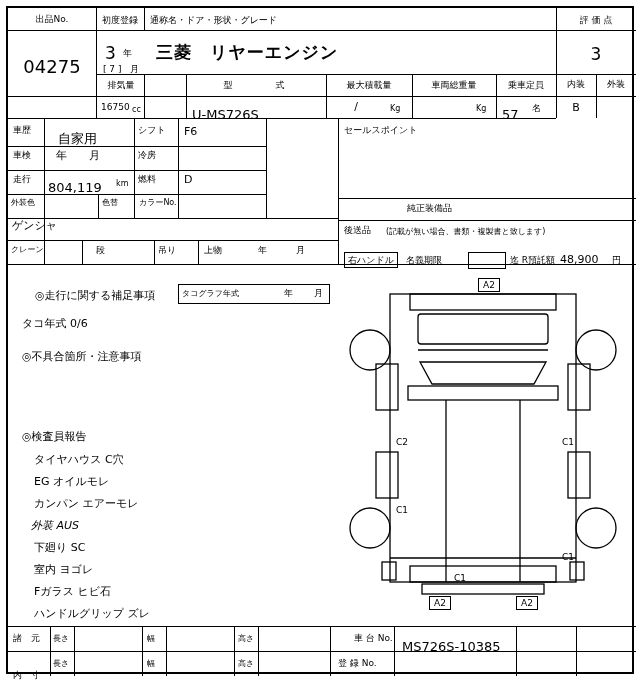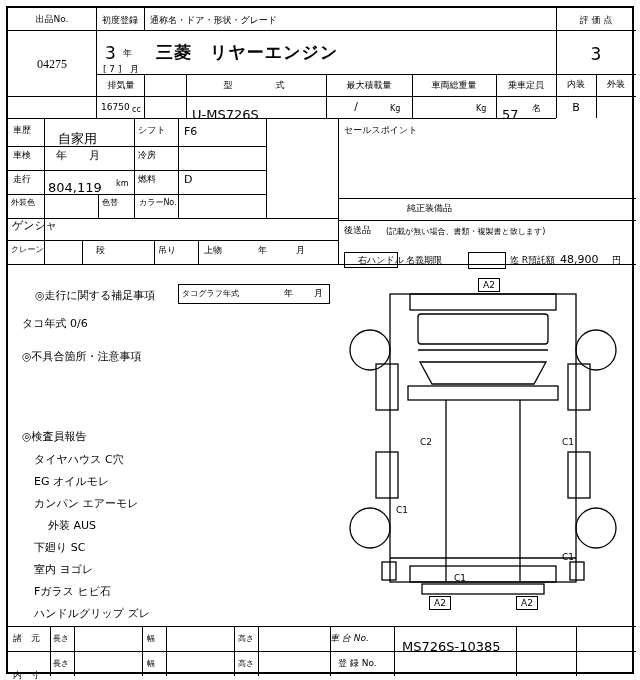--- a/index.html
+++ b/index.html
@@ -26,21 +26,21 @@
   .ln { position: absolute; background: #000; }
   .hl { height: 1px; }
   .vl { width: 1px; }
   .t { position: absolute; white-space: nowrap; line-height: 1; }
   .c { text-align: center; }
   .sm { font-size: 9px; }
   .xs { font-size: 8px; }
   .md { font-size: 11px; }
   .lg { font-size: 13px; margin-top: 8px; }
   .xl { font-size: 17px; }
-  .xxl { font-size: 12px; font-family: Liberation Serif, serif; }
+  .xxl { font-size: 18px; }
   .b { font-weight: bold; }
   svg { display: block; }
   .dgm { position: absolute; left: 330px; top: 258px; width: 290px; height: 340px; }
 </style>
 </head>
 <body>
 
 <div class="sheet">
 
   <div class="ln hl" style="left:0;top:22px;width:88px;"></div>
@@ -147,42 +147,42 @@
   <div class="t sm" style="left:288px;top:238px;">月</div>
 
   <div class="t sm" style="left:336px;top:118px;">セールスポイント</div>
   <div class="ln hl" style="left:330px;top:190px;width:298px;"></div>
   <div class="t sm" style="left:358px;top:196px;padding-left:41px;">純正装備品</div>
   <div class="ln hl" style="left:330px;top:212px;width:298px;"></div>
   <div class="t sm" style="left:336px;top:218px;">後送品</div>
   <div class="t xs" style="left:378px;top:220px;">(記載が無い場合、書類・複製書と致します)</div>
 
   <div class="abs" style="left:336px;top:244px;width:54px;height:16px;border:1px solid #000;"></div>
-  <div class="t sm c" style="left:336px;top:248px;width:74px;">右ハンドル</div>
+  <div class="t sm c" style="left:336px;top:248px;width:54px;">右ハンドル</div>
   <div class="t sm" style="left:398px;top:248px;">名義期限</div>
   <div class="abs" style="left:460px;top:244px;width:38px;height:17px;border:1px solid #000;"></div>
   <div class="t sm c" style="left:460px;top:249px;width:38px;"></div>
   <div class="t sm" style="left:502px;top:248px;">迄 R預託額</div>
   <div class="t md" style="left:552px;top:246px;">48,900</div>
   <div class="t sm" style="left:604px;top:248px;">円</div>
 
   <div class="t md" style="left:14px;top:282px;margin-left:13px;">◎走行に関する補足事項</div>
   <div class="abs" style="left:170px;top:276px;width:152px;height:20px;border:1px solid #000;"></div>
   <div class="t xs" style="left:174px;top:282px;">タコグラフ年式</div>
   <div class="t sm" style="left:276px;top:281px;">年</div>
   <div class="t sm" style="left:306px;top:281px;">月</div>
 
   <div class="t md" style="left:14px;top:310px;">タコ年式 0/6</div>
   <div class="t md" style="left:14px;top:343px;">◎不具合箇所・注意事項</div>
 
   <div class="t md" style="left:14px;top:423px;">◎検査員報告</div>
   <div class="t md" style="left:26px;top:446px;">タイヤハウス C穴</div>
   <div class="t md" style="left:26px;top:468px;">EG オイルモレ</div>
   <div class="t md" style="left:26px;top:490px;">カンパン エアーモレ</div>
-  <div class="t md" style="left:40px;top:512px;">外装 AUS</div>
+  <div class="t md" style="left:23px;top:512px;font-style:italic;">外装 AUS</div>
   <div class="t md" style="left:26px;top:534px;">下廻り SC</div>
   <div class="t md" style="left:26px;top:556px;">室内 ヨゴレ</div>
   <div class="t md" style="left:26px;top:578px;">Fガラス ヒビ石</div>
   <div class="t md" style="left:26px;top:600px;">ハンドルグリップ ズレ</div>
 
   <div class="dgm">
     <svg width="290" height="340" viewBox="0 0 290 340">
       <g fill="none" stroke="#000" stroke-width="1.3">
 
         <rect x="52" y="28" width="186" height="288"></rect>
@@ -212,21 +212,21 @@
 
         <line x1="52" y1="292" x2="238" y2="292"></line>
 
         <rect x="44" y="296" width="14" height="18"></rect>
         <rect x="232" y="296" width="14" height="18"></rect>
       </g>
     </svg>
   </div>
 
   <div class="abs c" style="left:470px;top:270px;width:22px;height:14px;border:1px solid #000;font-size:9px;line-height:13px;background:#fff;">A2</div>
-  <div class="t sm" style="left:412px;top:430px;">C2</div>
+  <div class="t sm" style="left:388px;top:430px;">C2</div>
   <div class="t sm" style="left:554px;top:430px;">C1</div>
   <div class="t sm" style="left:388px;top:498px;">C1</div>
   <div class="t sm" style="left:554px;top:545px;">C1</div>
   <div class="t sm" style="left:446px;top:566px;">C1</div>
   <div class="abs c" style="left:421px;top:588px;width:22px;height:14px;border:1px solid #000;font-size:9px;line-height:13px;background:#fff;">A2</div>
   <div class="abs c" style="left:508px;top:588px;width:22px;height:14px;border:1px solid #000;font-size:9px;line-height:13px;background:#fff;">A2</div>
 
   <div class="ln hl" style="left:0;top:618px;width:628px;"></div>
   <div class="ln hl" style="left:0;top:643px;width:628px;"></div>
 
@@ -243,18 +243,18 @@
 
   <div class="t sm" style="left:5px;top:626px;">諸　元</div>
   <div class="t sm" style="left:5px;top:651px;margin-top:12px;">内　寸</div>
   <div class="t xs" style="left:45px;top:627px;">長さ</div>
   <div class="t xs" style="left:45px;top:652px;">長さ</div>
   <div class="t xs" style="left:139px;top:627px;">幅</div>
   <div class="t xs" style="left:139px;top:652px;">幅</div>
   <div class="t xs" style="left:230px;top:627px;">高さ</div>
   <div class="t xs" style="left:230px;top:652px;">高さ</div>
 
-  <div class="t sm" style="left:322px;top:626px;font-style:italic;">車 台 No.</div>
+  <div class="t sm" style="left:346px;top:626px;">車 台 No.</div>
   <div class="t lg" style="left:394px;top:624px;">MS726S-10385</div>
   <div class="t sm" style="left:330px;top:651px;">登 録 No.</div>
   <div class="t md" style="left:394px;top:650px;"></div>
 
 </div>
 
 </body></html>

